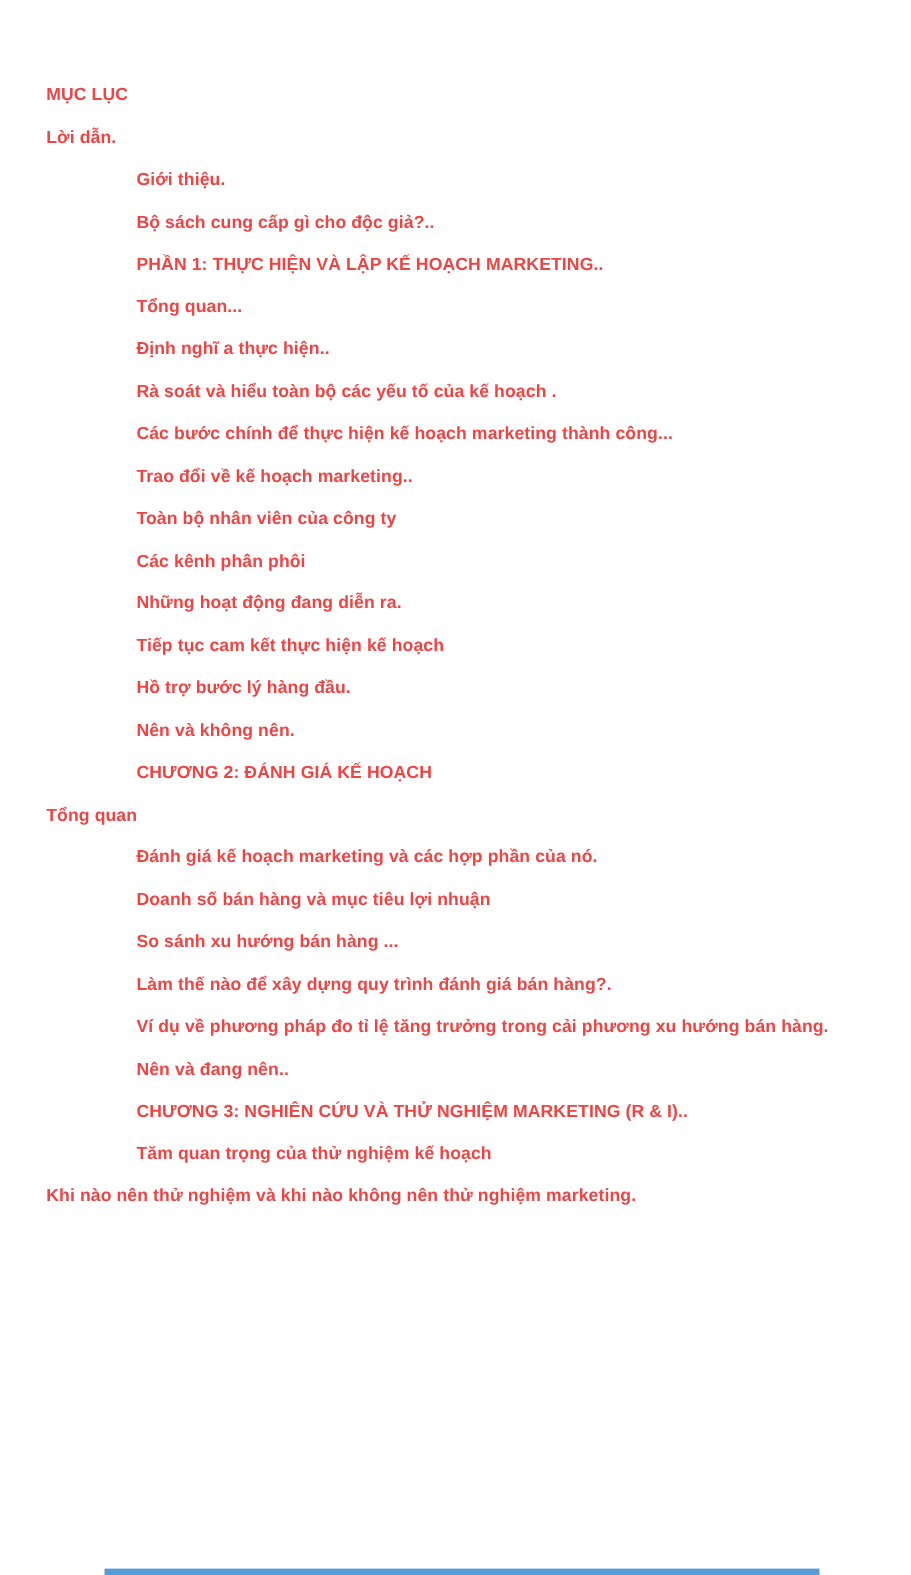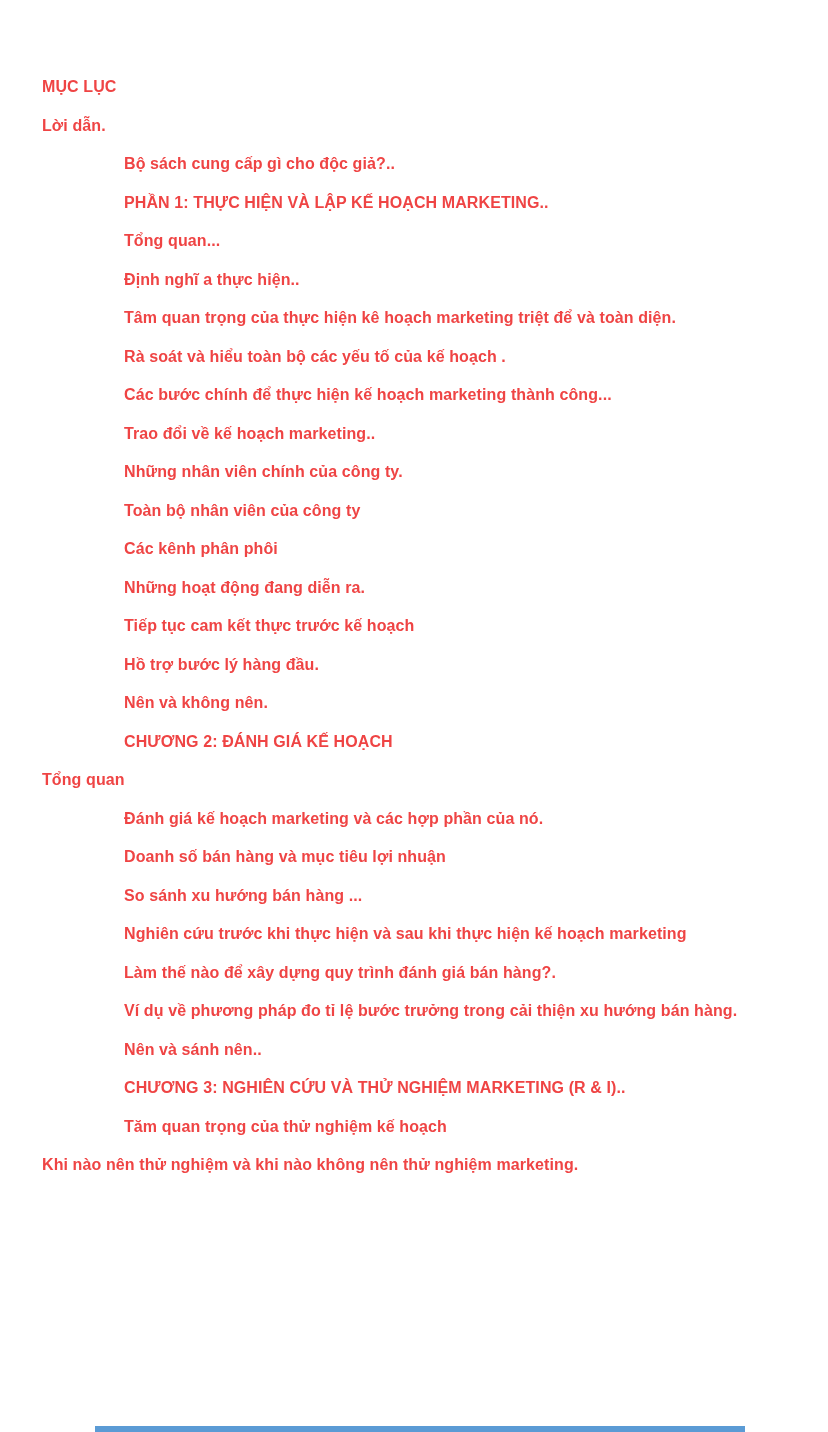--- a/index.html
+++ b/index.html
@@ -43,42 +43,40 @@
     background: #5b9bd5;
   }
 </style>
 </head>
 <body>
 
 <div class="page" style="background: rgb(255, 255, 255);">
   <div class="toc">
       <div class="toc-line">MỤC LỤC</div>
       <div class="toc-line">Lời dẫn.</div>
+      <div class="toc-line indent">Giới thiệu.</div>
       <div class="toc-line indent">Bộ sách cung cấp gì cho độc giả?..</div>
       <div class="toc-line indent">PHẦN 1: THỰC HIỆN VÀ LẬP KẾ HOẠCH MARKETING..</div>
       <div class="toc-line indent">Tổng quan...</div>
       <div class="toc-line indent">Định nghĩ a thực hiện..</div>
-      <div class="toc-line indent">Tâm quan trọng của thực hiện kê hoạch marketing triệt để và toàn diện.</div>
       <div class="toc-line indent">Rà soát và hiểu toàn bộ các yếu tố của kế hoạch .</div>
       <div class="toc-line indent">Các bước chính để thực hiện kế hoạch marketing thành công...</div>
       <div class="toc-line indent">Trao đổi về kế hoạch marketing..</div>
-      <div class="toc-line indent">Những nhân viên chính của công ty.</div>
       <div class="toc-line indent">Toàn bộ nhân viên của công ty</div>
       <div class="toc-line indent">Các kênh phân phôi</div>
       <div class="toc-line indent">Những hoạt động đang diễn ra.</div>
-      <div class="toc-line indent">Tiếp tục cam kết thực trước kế hoạch</div>
+      <div class="toc-line indent">Tiếp tục cam kết thực hiện kế hoạch</div>
       <div class="toc-line indent">Hồ trợ bước lý hàng đầu.</div>
       <div class="toc-line indent">Nên và không nên.</div>
       <div class="toc-line indent">CHƯƠNG 2: ĐÁNH GIÁ KẾ HOẠCH</div>
       <div class="toc-line">Tổng quan</div>
       <div class="toc-line indent">Đánh giá kế hoạch marketing và các hợp phần của nó.</div>
       <div class="toc-line indent">Doanh số bán hàng và mục tiêu lợi nhuận</div>
       <div class="toc-line indent">So sánh xu hướng bán hàng ...</div>
-      <div class="toc-line indent">Nghiên cứu trước khi thực hiện và sau khi thực hiện kế hoạch marketing</div>
       <div class="toc-line indent">Làm thế nào để xây dựng quy trình đánh giá bán hàng?.</div>
-      <div class="toc-line indent">Ví dụ về phương pháp đo tỉ lệ bước trưởng trong cải thiện xu hướng bán hàng.</div>
-      <div class="toc-line indent">Nên và sánh nên..</div>
+      <div class="toc-line indent">Ví dụ về phương pháp đo tỉ lệ tăng trưởng trong cải phương xu hướng bán hàng.</div>
+      <div class="toc-line indent">Nên và đang nên..</div>
       <div class="toc-line indent">CHƯƠNG 3: NGHIÊN CỨU VÀ THỬ NGHIỆM MARKETING (R &amp; I)..</div>
       <div class="toc-line indent">Tăm quan trọng của thử nghiệm kế hoạch</div>
       <div class="toc-line">Khi nào nên thử nghiệm và khi nào không nên thử nghiệm marketing.</div>
     </div>
   <div class="bottom-bar" style="background: rgb(91, 155, 213);"></div>
 </div>
 
 </body></html>

